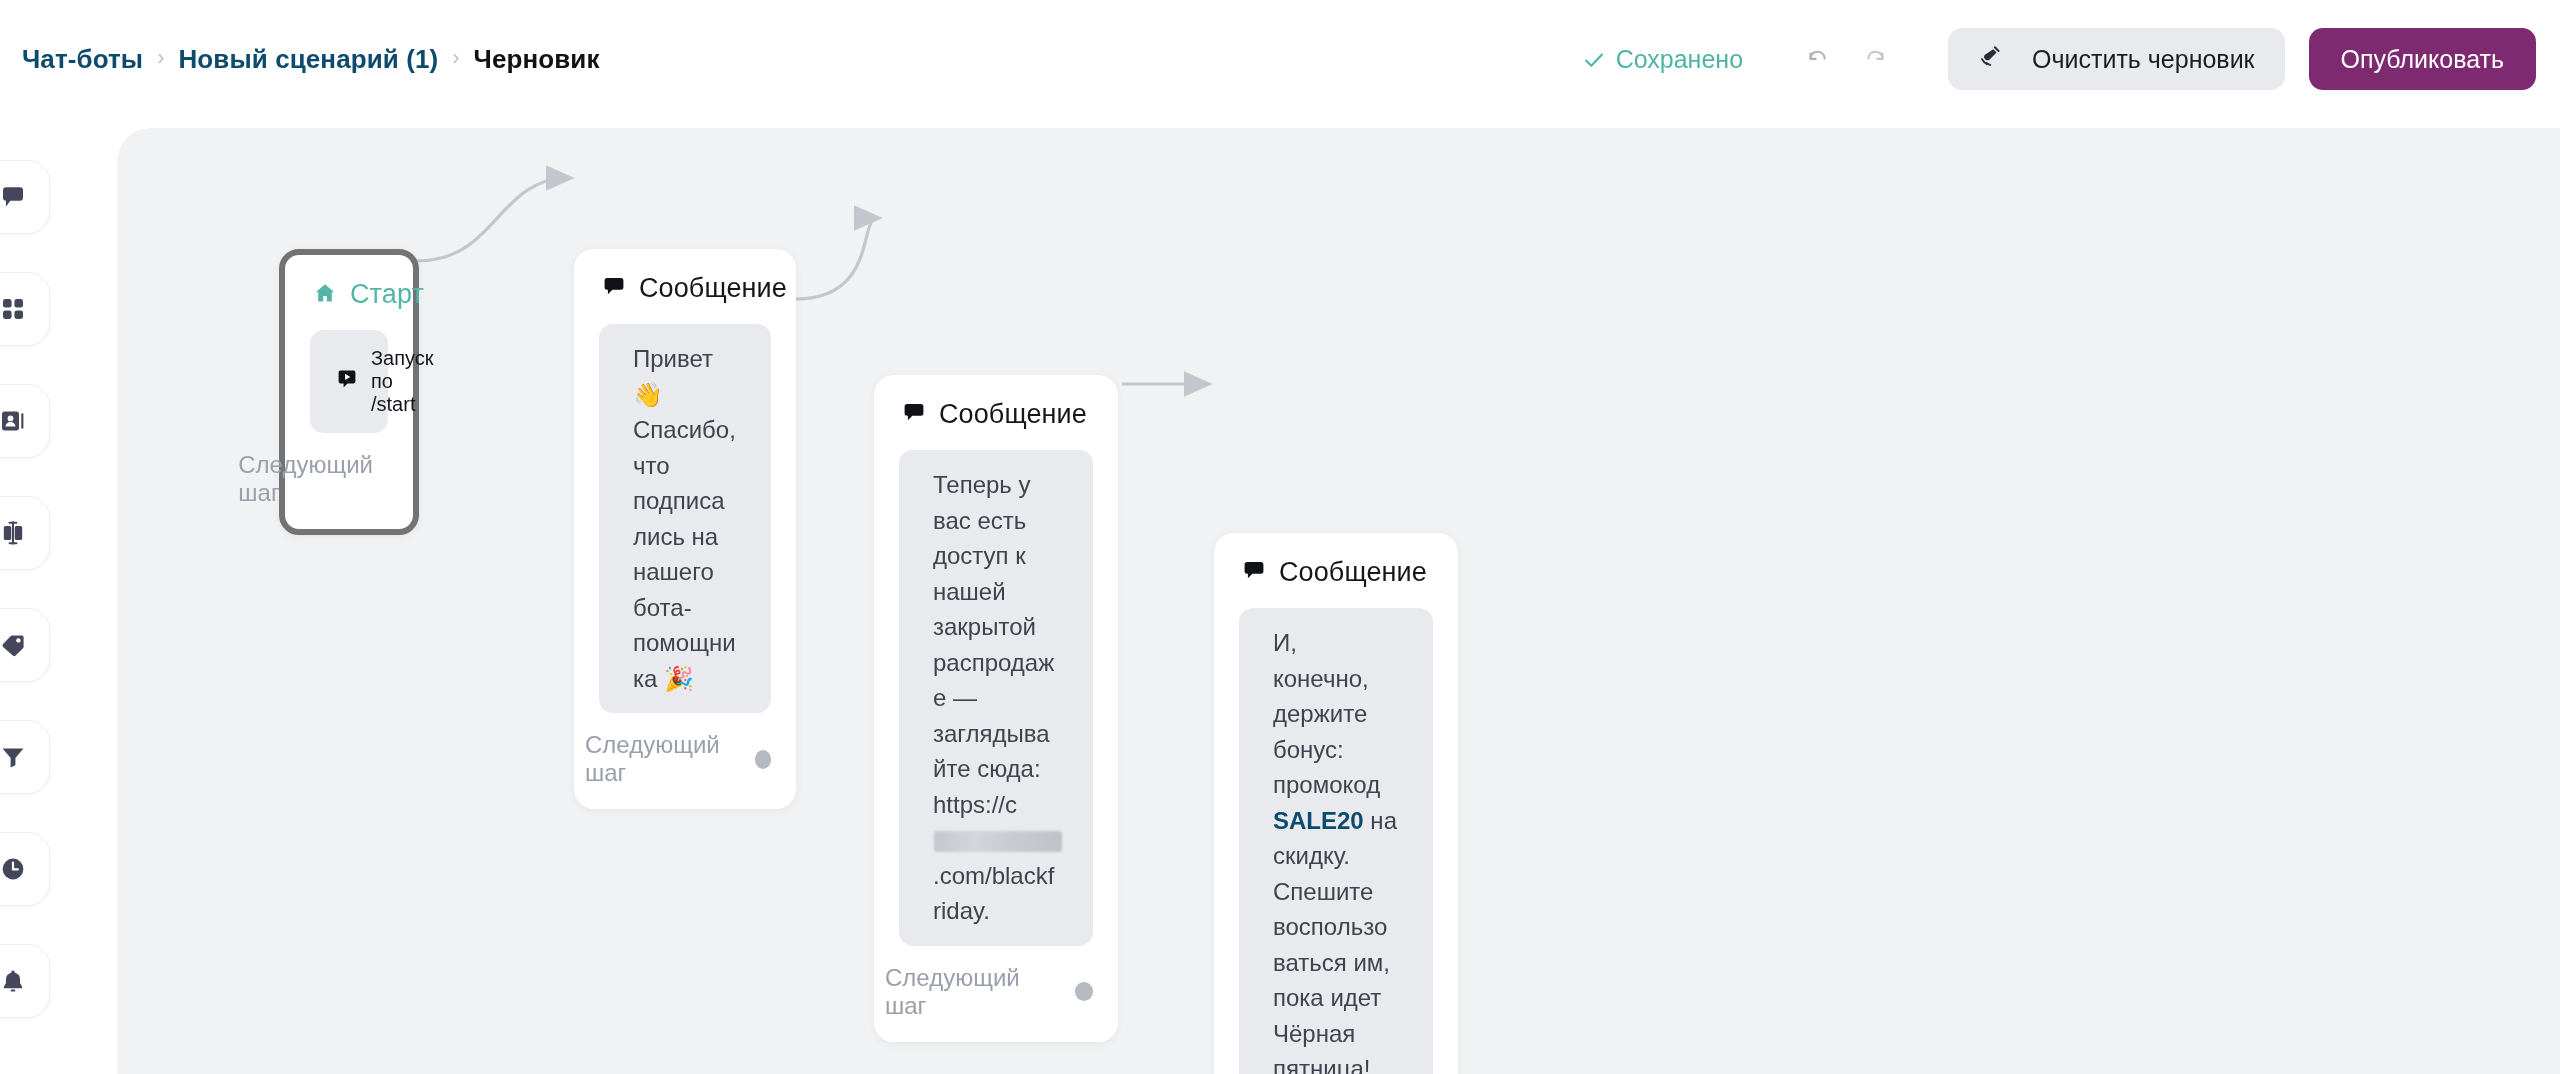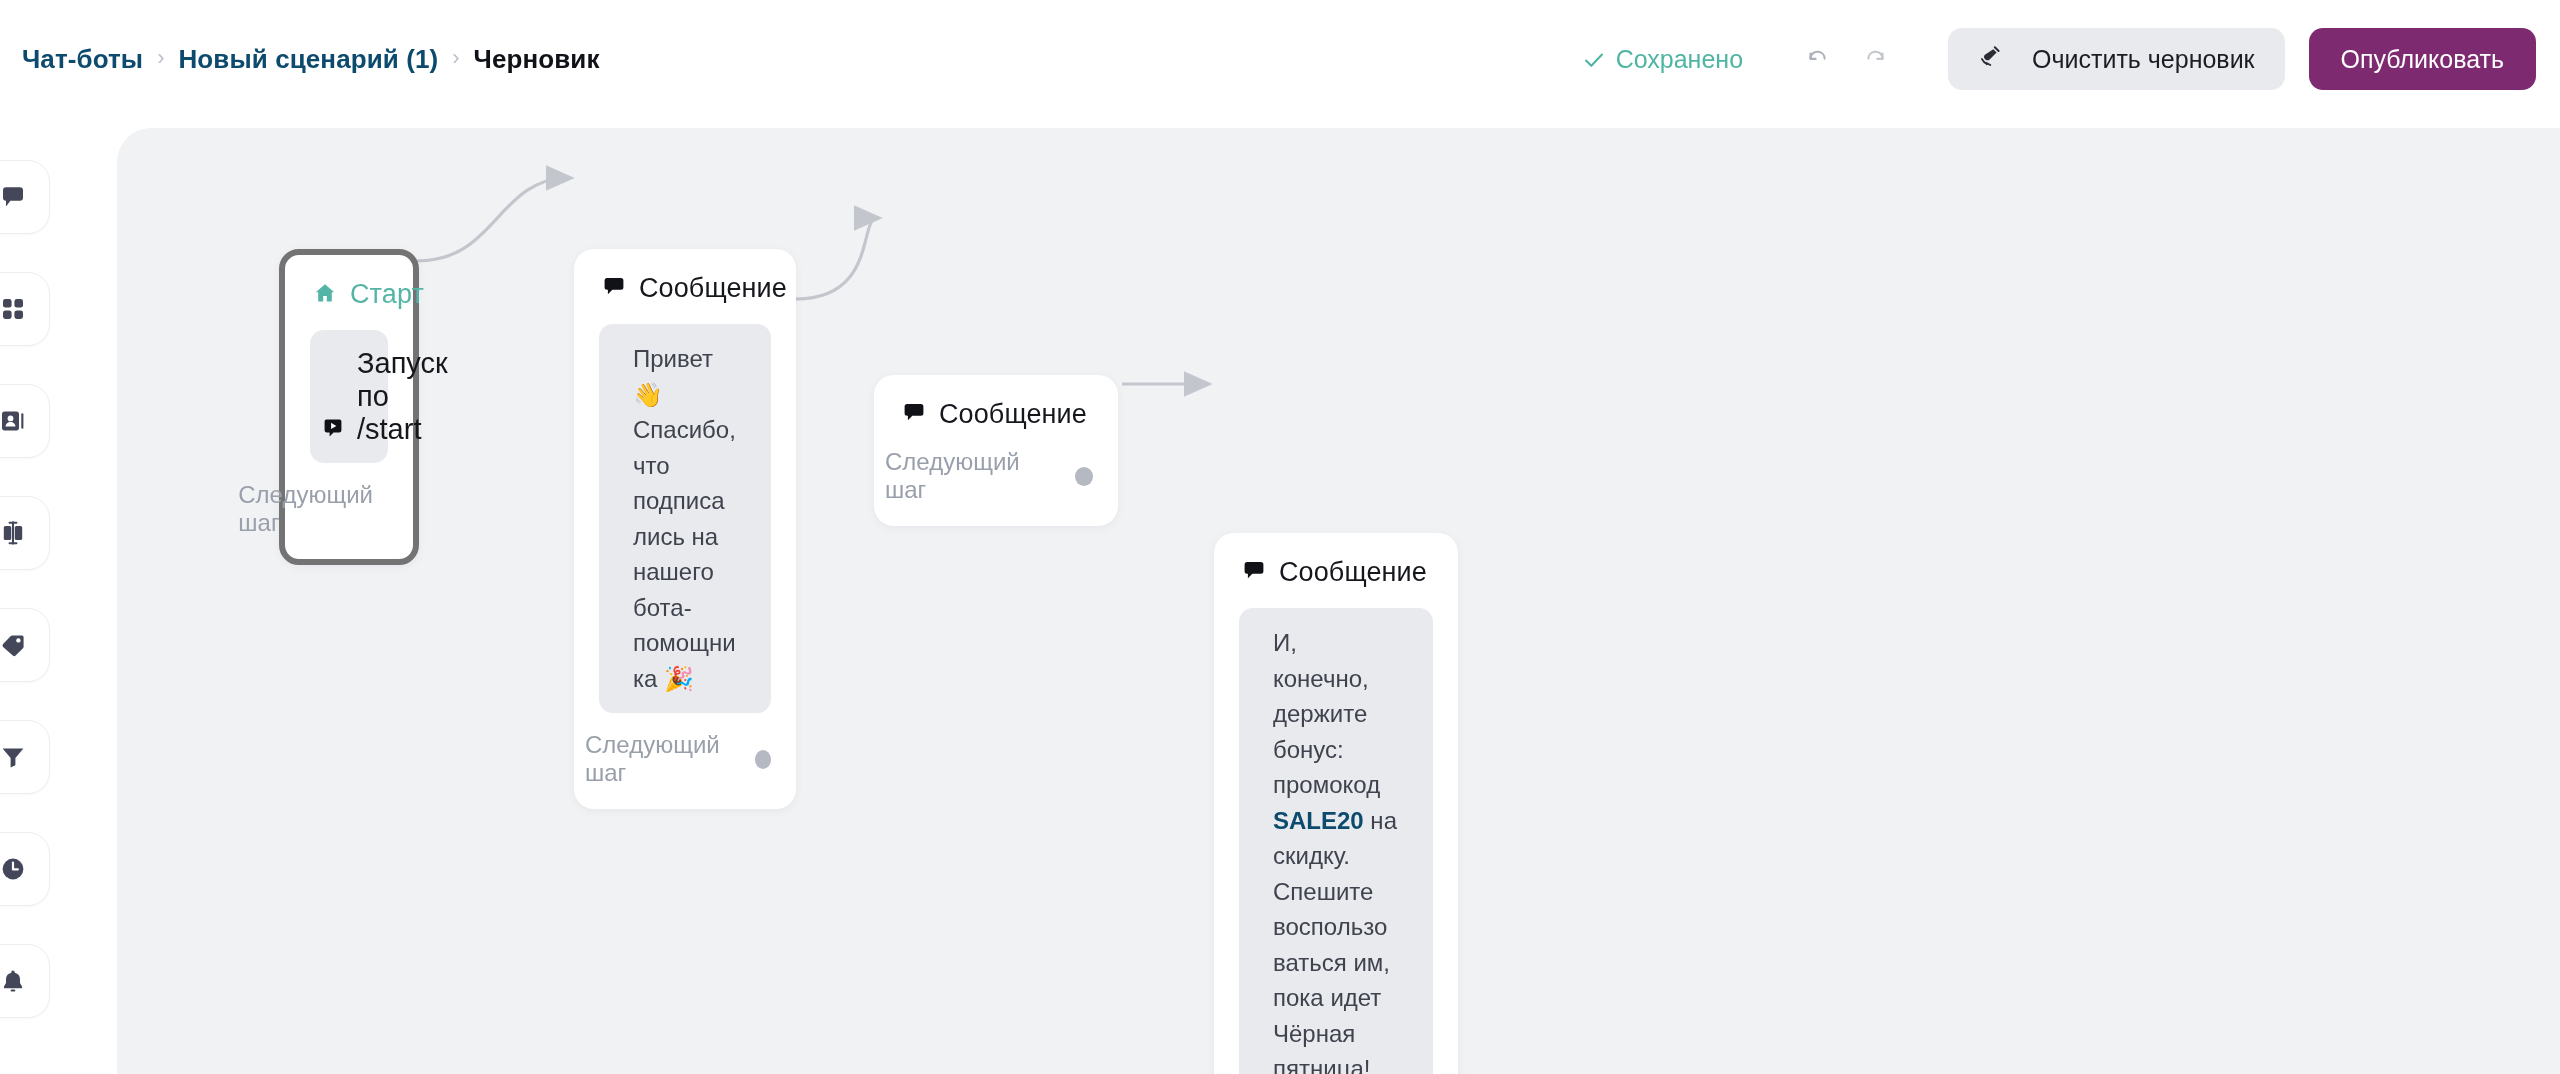--- a/index.html
+++ b/index.html
@@ -96,23 +96,23 @@
   .node.start .node-title { color: #54b5a6; }
   .node-body { padding: 20px 25px 0 25px; }
   .bubble {
     background: #e9eaee; border-radius: 14px;
     padding: 17px 34px;
     font-size: 24px; line-height: 1.48; color: #3f434e;
     word-break: break-word;
   }
   .bubble b { color: #0c4a6e; font-weight: bold; }
   .chip {
-    display: flex; align-items: flex-end; gap: 13px;
+    display: flex; align-items: center; gap: 13px;
     background: #e9eaee; border-radius: 14px;
-    padding: 17px 12px; font-size: 29px; color: #15171d;
+    padding: 17px 26px; font-size: 20px; color: #15171d;
   }
   .node-foot {
     display: flex; align-items: center; justify-content: flex-end; gap: 15px;
     padding: 18px 25px 22px 11px;
   }
   .foot-label { font-size: 24px; color: #9aa0ab; }
   .port { width: 19px; height: 19px; border-radius: 50%; background: #b5b9c2; cursor: pointer; }
 
   .redact {
     display: inline-block; vertical-align: middle;
@@ -319,20 +319,23 @@
 
   <div class="node" style="left:757px; top:247px; width:244px;">
     <div class="node-head">
       <span>
         <svg width="24" height="24" viewBox="0 0 24 24">
             <path d="M2.6 5.6a2.5 2.5 0 0 1 2.5-2.5h13.8a2.5 2.5 0 0 1 2.5 2.5v6.6a2.5 2.5 0 0 1-2.5 2.5h-8.6l-4.4 4.6v-4.6h-.8a2.5 2.5 0 0 1-2.5-2.5Z" fill="#101217"></path>
           </svg>
       </span>
       <span class="node-title">Сообщение</span>
     </div>
+    <div class="node-body">
+      <div class="bubble"><span>Теперь у вас есть доступ к нашей закрытой распродаже — заглядывайте сюда: https://c</span><span class="redact" style="width:128px;"></span><span>.com/blackfriday.</span></div>
+    </div>
     <div class="node-foot">
       <span class="foot-label">Следующий шаг</span>
       <span class="port"></span>
     </div>
   </div>
 
   <div class="node" style="left:1097px; top:405px; width:244px;">
     <div class="node-head">
       <span>
         <svg width="24" height="24" viewBox="0 0 24 24">

